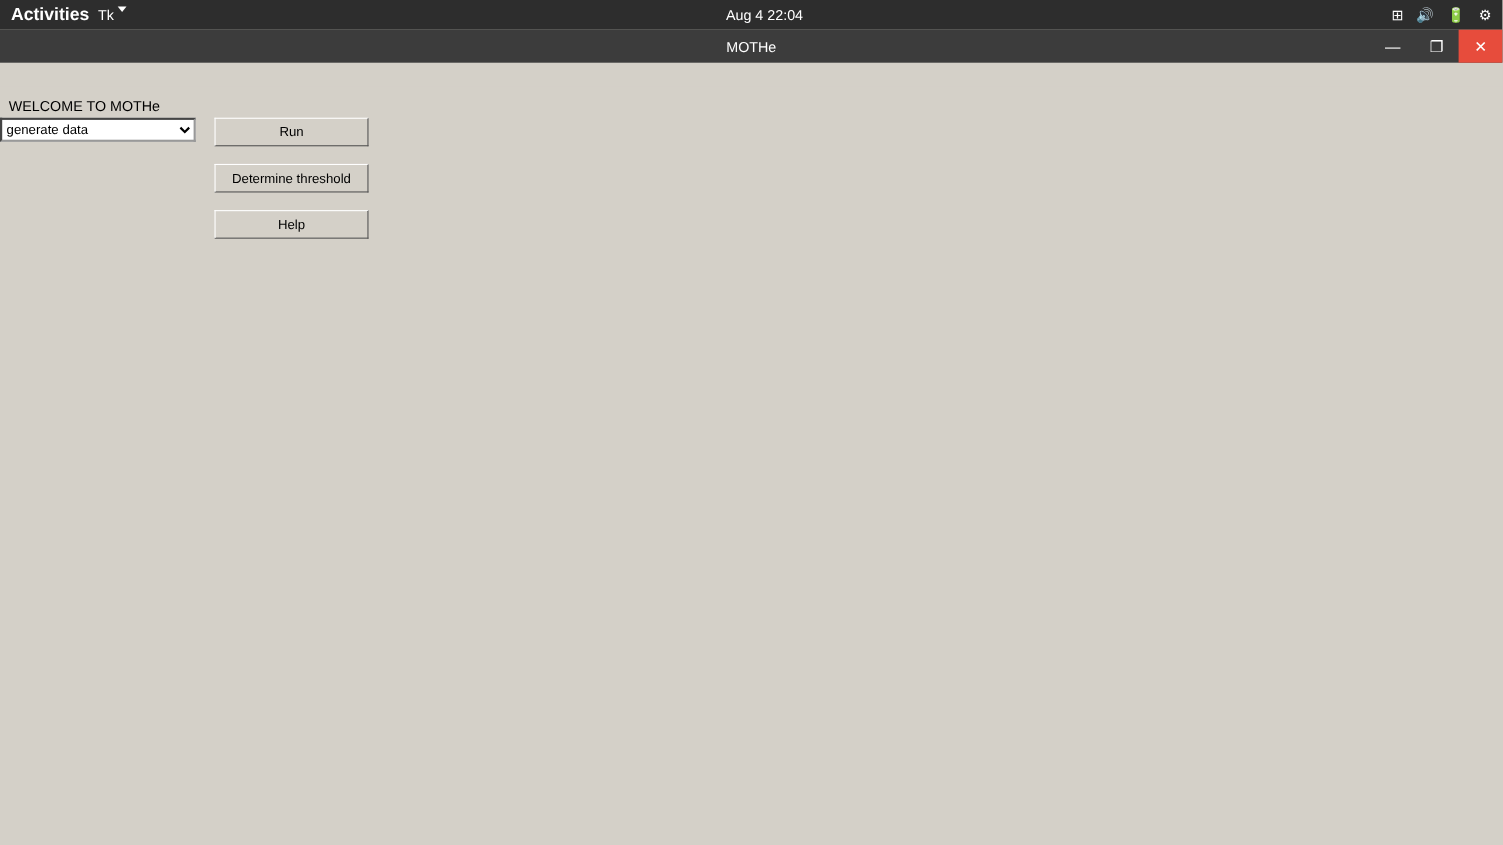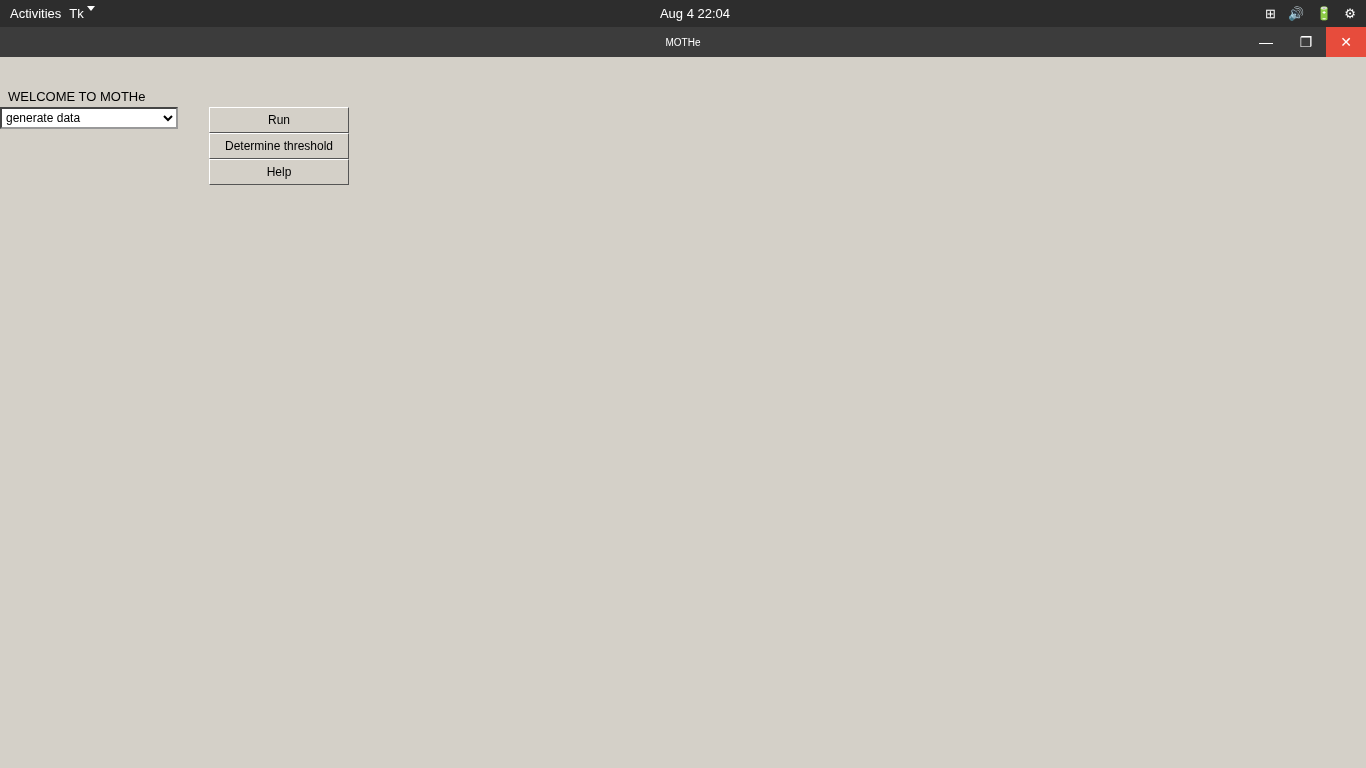--- a/index.html
+++ b/index.html
@@ -45,21 +45,22 @@
     }
 
     .system-bar-right {
       display: flex;
       align-items: center;
       gap: 12px;
     }
 
     .activities-label {
       color: white;
-      font-size: 13px;
+      font-size: 16px;
+      font-weight: bold;
     }
 
     .tk-label {
       color: white;
       font-size: 13px;
       display: flex;
       align-items: flex-start;
       gap: 3px;
       cursor: pointer;
     }
@@ -79,21 +80,21 @@
       height: 30px;
       background: #3c3c3c;
       display: flex;
       align-items: center;
       justify-content: center;
       position: relative;
     }
 
     .title-bar-title {
       color: white;
-      font-size: 10px;
+      font-size: 13px;
       text-align: center;
     }
 
     .title-bar-controls {
       position: absolute;
       right: 0;
       display: flex;
       align-items: center;
       height: 100%;
     }
@@ -131,24 +132,24 @@
       left: 8px;
       font-size: 13px;
       color: #000;
       font-weight: normal;
     }
 
     
     .buttons-container {
       position: absolute;
       top: 28px;
-      left: 209px;
+      left: 195px;
       display: flex;
       flex-direction: column;
-      gap: 0px;
+      gap: 16px;
     }
 
     .app-button {
       width: 140px;
       height: 26px;
       background: #d4d0c8;
       border: 1px solid #999;
       border-top-color: #fff;
       border-left-color: #fff;
       border-bottom-color: #555;

